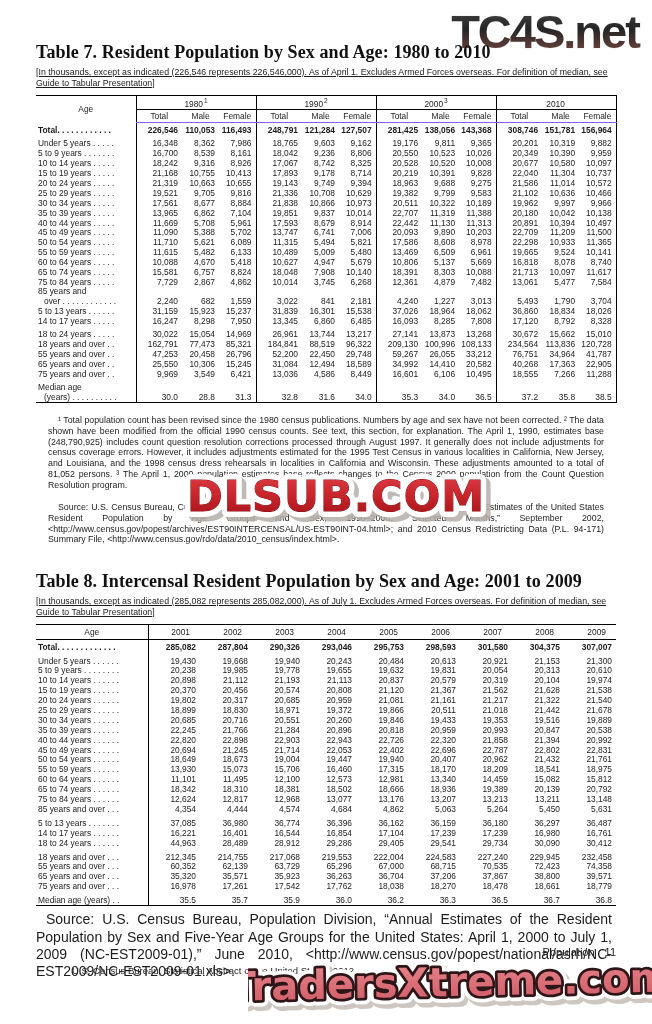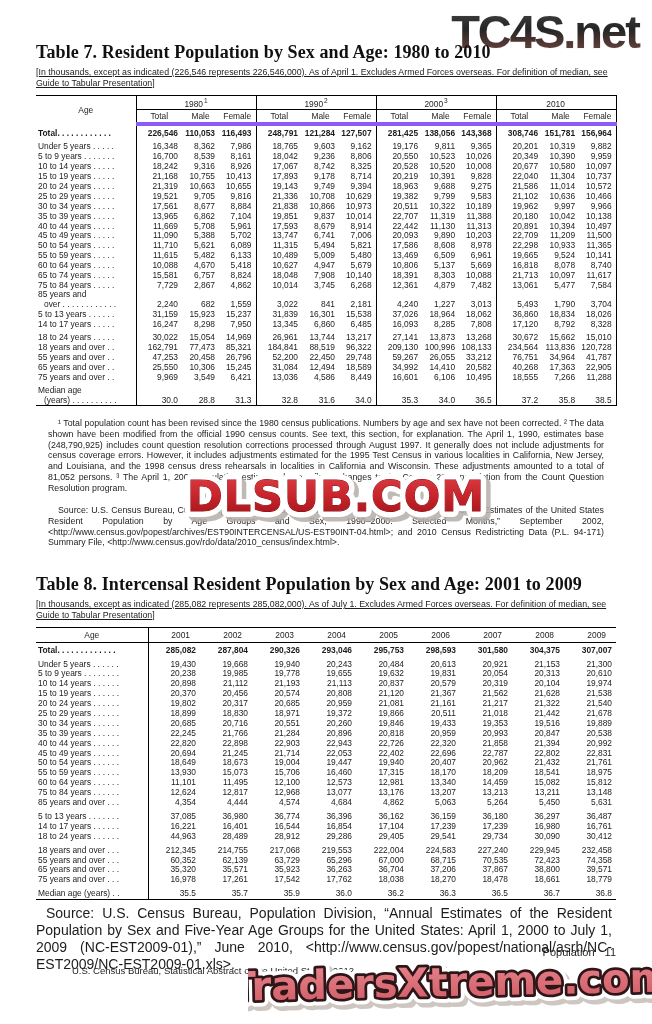--- a/index.html
+++ b/index.html
@@ -17,21 +17,21 @@
   p.bracket-note { font-size:8.8px; line-height:1.2; margin:0 0 7px 0;text-decoration:underline; }
 
   table { border-collapse:collapse; table-layout:fixed; width:580px; font-size:8.4px; }
   #table7 { border-top:1.5px solid #000; border-bottom:1.5px solid #000; border-right:1px solid #000; }
   #table8 { border-top:1.5px solid #000; border-bottom:1px solid #000; }
   th, td { padding:0; font-weight:normal; vertical-align:bottom; }
   .gs { border-left:1px solid #000; }
   th.age { text-align:center; vertical-align:middle; }
   th.grp { text-align:center; border-bottom:1px solid #000; height:13px; vertical-align:middle; }
   th.grp sup { font-size:6.5px; margin-left:1px; }
-  th.sub { text-align:center; border-bottom:4px solid #8b5cf6; height:12px; vertical-align:middle; }
+  th.sub { text-align:center; border-bottom:1px solid #8b5cf6; height:12px; vertical-align:middle; }
   th.age2 { text-align:center; vertical-align:middle; border-bottom:1px solid #000; height:14px; }
   th.yr { text-align:right; padding-right:10px; border-bottom:1px solid #000; height:14px; vertical-align:middle; }
   td.lbl { text-align:left; padding-left:2px; white-space:nowrap; overflow:hidden;margin-left:12px; }
   td.lbl .l2 { padding-left:6px; }
   td.num { text-align:right; padding-right:4px; }
   tbody td { height:9.9px; line-height:1.12; }
   tr.bold td { font-weight:bold; }
   tr.gap td { height:4px; }
   tr.first td { padding-top:2px; }
 
@@ -722,20 +722,32 @@
             <td class="num">11,495</td>
             <td class="num">12,100</td>
             <td class="num">12,573</td>
             <td class="num">12,981</td>
             <td class="num">13,340</td>
             <td class="num">14,459</td>
             <td class="num">15,082</td>
             <td class="num">15,812</td>
           </tr>
           <tr>
+            <td class="lbl">65 to 74 years . . . . . .</td>
+            <td class="num gs">18,342</td>
+            <td class="num">18,310</td>
+            <td class="num">18,381</td>
+            <td class="num">18,502</td>
+            <td class="num">18,666</td>
+            <td class="num">18,936</td>
+            <td class="num">19,389</td>
+            <td class="num">20,139</td>
+            <td class="num">20,792</td>
+          </tr>
+          <tr>
             <td class="lbl">75 to 84 years . . . . . .</td>
             <td class="num gs">12,624</td>
             <td class="num">12,817</td>
             <td class="num">12,968</td>
             <td class="num">13,077</td>
             <td class="num">13,176</td>
             <td class="num">13,207</td>
             <td class="num">13,213</td>
             <td class="num">13,211</td>
             <td class="num">13,148</td>

